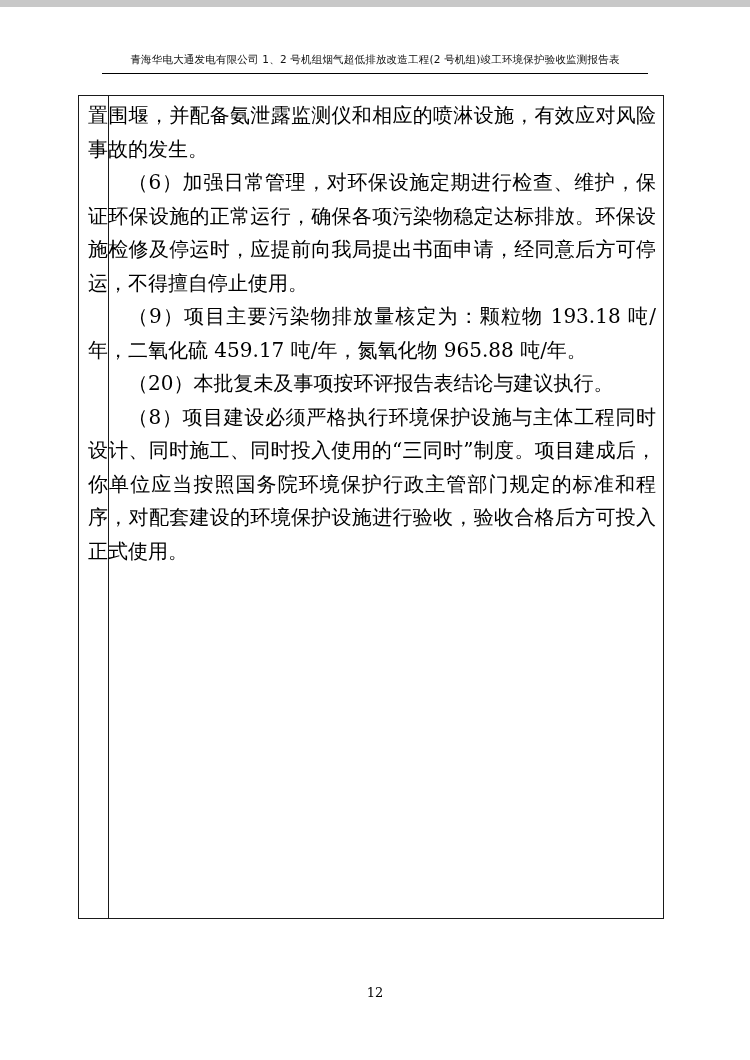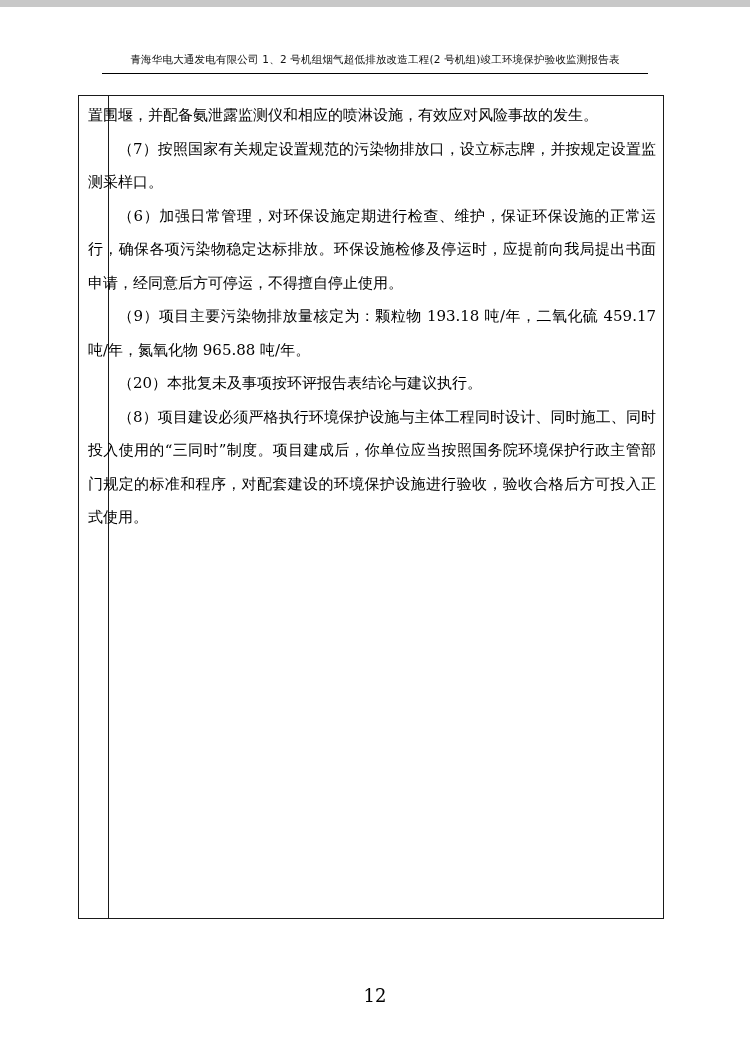--- a/index.html
+++ b/index.html
@@ -52,58 +52,57 @@
     left: 108px;
     width: 1px;
     height: 824px;
     background: #1a1a1a;
   }
   .body-text {
     position: absolute;
     top: 92px;
     left: 88px;
     width: 568px;
-    font-size: 15px;
+    font-size: 20px;
     line-height: 33.5px;
     text-align: justify;
     text-justify: inter-ideograph;
     color: #000;
   }
   .body-text p {
     margin: 0;
   }
   .indent {
     text-indent: 2em;
   }
   .page-number {
     position: absolute;
     top: 978px;
     left: 0;
     width: 750px;
     text-align: center;
-    font-size: 18px;
+    font-size: 13px;
     font-family: "DejaVu Serif", "Liberation Serif", serif;
     color: #000;
   }
 </style>
 </head>
 <body>
 
 <div class="page">
 
   <div class="header">青海华电大通发电有限公司 1、2 号机组烟气超低排放改造工程(2 号机组)竣工环境保护验收监测报告表</div>
 
   <div class="header-rule"></div>
 
   <div class="content-box"></div>
   <div class="inner-divider"></div>
 
   <div class="body-text">
     <p>置围堰，并配备氨泄露监测仪和相应的喷淋设施，有效应对风险事故的发生。</p>
-    <p class="indent">（7）按照国家有关规定设置规范的污染物排放口，设立标志牌，并按规定设置监测采样口。</p>
     <p class="indent">（6）加强日常管理，对环保设施定期进行检查、维护，保证环保设施的正常运行，确保各项污染物稳定达标排放。环保设施检修及停运时，应提前向我局提出书面申请，经同意后方可停运，不得擅自停止使用。</p>
     <p class="indent">（9）项目主要污染物排放量核定为：颗粒物 193.18 吨/年，二氧化硫 459.17 吨/年，氮氧化物 965.88 吨/年。</p>
     <p class="indent">（20）本批复未及事项按环评报告表结论与建议执行。</p>
     <p class="indent">（8）项目建设必须严格执行环境保护设施与主体工程同时设计、同时施工、同时投入使用的“三同时”制度。项目建成后，你单位应当按照国务院环境保护行政主管部门规定的标准和程序，对配套建设的环境保护设施进行验收，验收合格后方可投入正式使用。</p>
   </div>
 
   <div class="page-number">12</div>
 
 </div>
 

